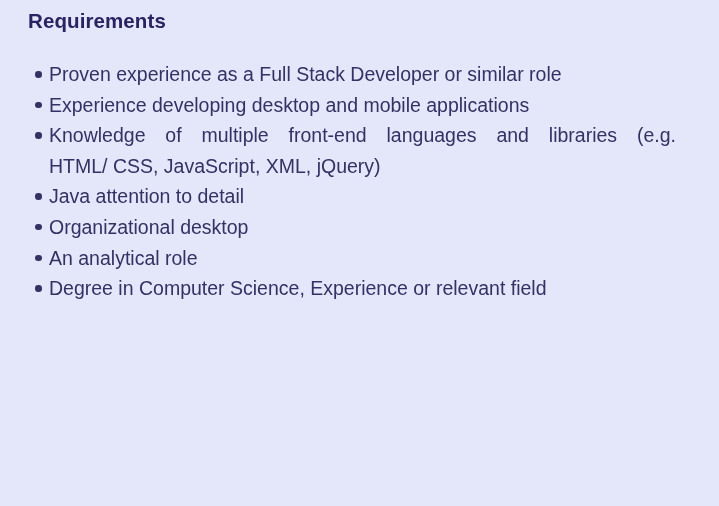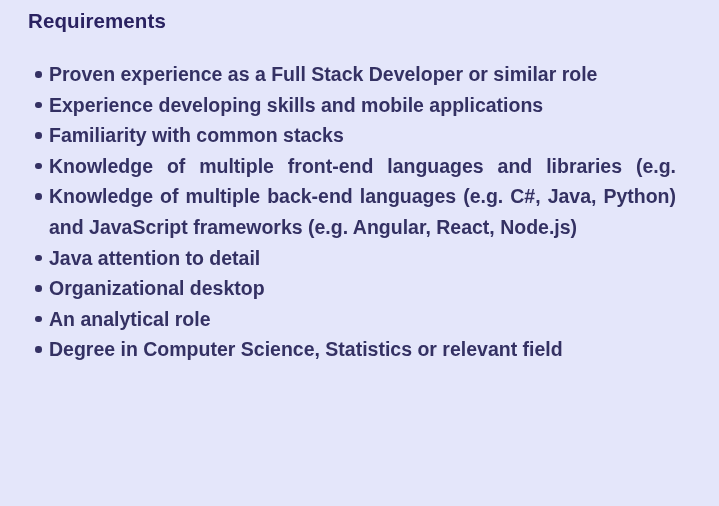--- a/index.html
+++ b/index.html
@@ -28,21 +28,20 @@
     letter-spacing:0.1px;
   }
   .req-list{
     position:absolute;
     left:35px;top:59px;
     width:645px;
   }
   .req-item{
     position:relative;
     padding-left:14px;
-    font-weight:bold;
   }
   .bullet{
     position:absolute;
     left:0;top:12px;
     width:6.5px;height:6.5px;
     border-radius:50%;
     background:var(--bullet);
   }
   .item-lines{width:627px;}
   .line{
@@ -64,40 +63,28 @@
   <div class="req-list">
       <div class="req-item">
         <span class="bullet"></span>
         <div class="item-lines">
           <div class="line">Proven experience as a Full Stack Developer or similar role</div>
         </div>
       </div>
       <div class="req-item">
         <span class="bullet"></span>
         <div class="item-lines">
-          <div class="line">Experience developing skills and mobile applications</div>
-        </div>
-      </div>
-      <div class="req-item">
-        <span class="bullet"></span>
-        <div class="item-lines">
-          <div class="line">Familiarity with common stacks</div>
+          <div class="line">Experience developing desktop and mobile applications</div>
         </div>
       </div>
       <div class="req-item">
         <span class="bullet"></span>
         <div class="item-lines">
           <div class="line justify">Knowledge of multiple front-end languages and libraries (e.g.</div>
-        </div>
-      </div>
-      <div class="req-item">
-        <span class="bullet"></span>
-        <div class="item-lines">
-          <div class="line justify">Knowledge of multiple back-end languages (e.g. C#, Java, Python)</div>
-          <div class="line">and JavaScript frameworks (e.g. Angular, React, Node.js)</div>
+          <div class="line">HTML/ CSS, JavaScript, XML, jQuery)</div>
         </div>
       </div>
       <div class="req-item">
         <span class="bullet"></span>
         <div class="item-lines">
           <div class="line">Java attention to detail</div>
         </div>
       </div>
       <div class="req-item">
         <span class="bullet"></span>
@@ -107,17 +94,17 @@
       </div>
       <div class="req-item">
         <span class="bullet"></span>
         <div class="item-lines">
           <div class="line">An analytical role</div>
         </div>
       </div>
       <div class="req-item">
         <span class="bullet"></span>
         <div class="item-lines">
-          <div class="line">Degree in Computer Science, Statistics or relevant field</div>
+          <div class="line">Degree in Computer Science, Experience or relevant field</div>
         </div>
       </div>
     </div>
 </div>
 
 </body></html>

